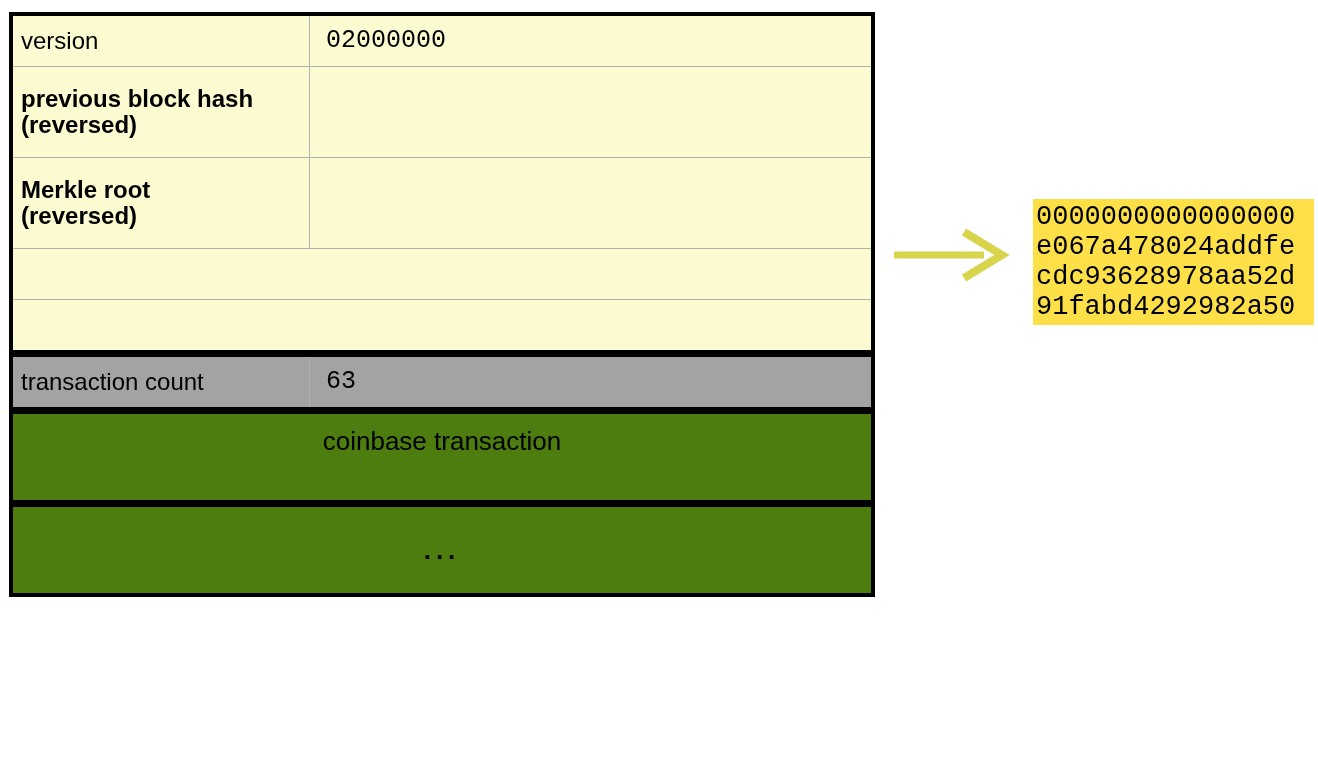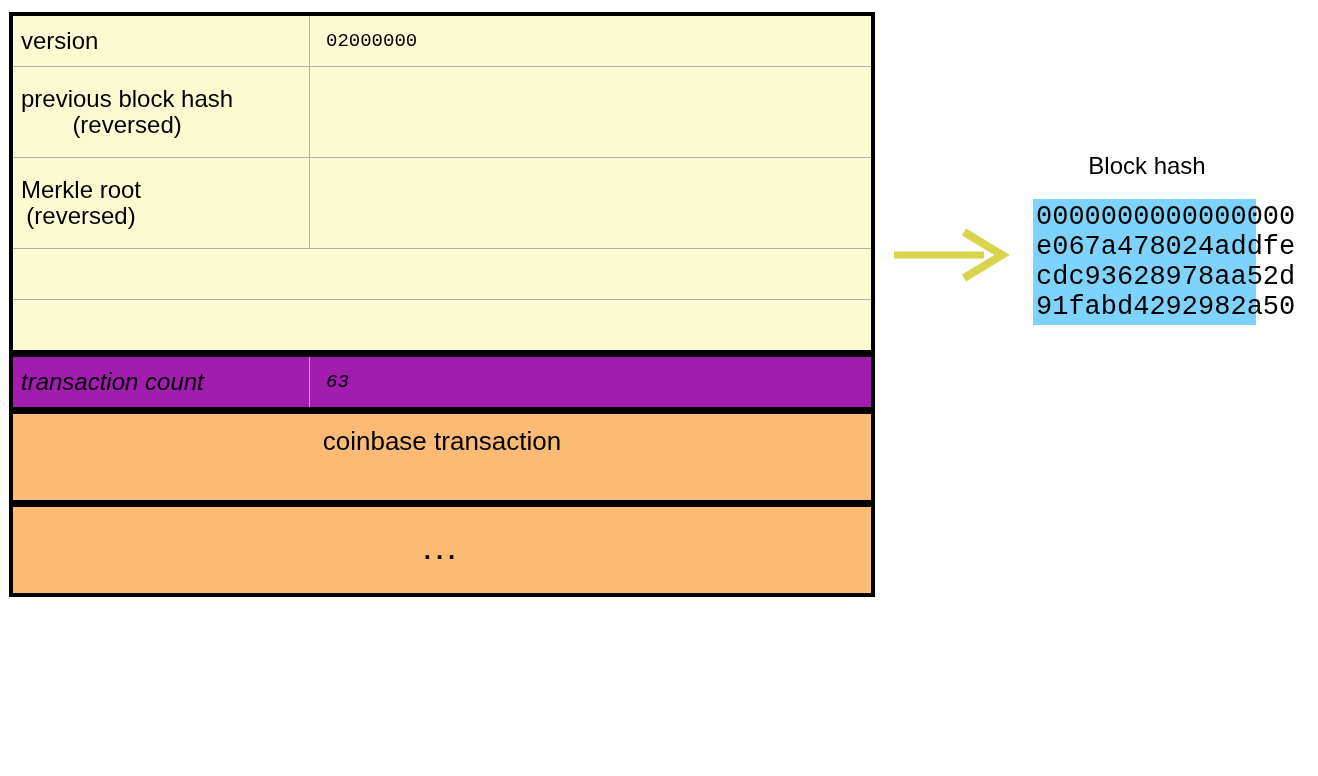--- a/index.html
+++ b/index.html
@@ -22,22 +22,22 @@
     position: absolute;
     left: 9px;
     top: 12px;
     width: 866px;
   }
   .section {
     border: 4px solid #000000;
     box-sizing: border-box;
   }
   .section + .section { margin-top: -1px; }
-  .section.header  { background: #fcfad0; text-align: center; }
-  .section.txcount { background: #a21caf; font-style: italic; }
+  .section.header  { background: #fcfad0; }
+  .section.txcount { background: #a3a3a3; }
 
   .row {
     display: flex;
     align-items: stretch;
   }
   .section.header .row + .row { border-top: 1px solid #b0b0b0; }
 
   .cell {
     display: flex;
     align-items: center;
@@ -48,29 +48,29 @@
     min-width: 297px;
     padding: 4px 4px 4px 8px;
     border-right: 1px solid #b0b0b0;
     font-size: 24px;
     line-height: 26px;
   }
   .cell.value {
     flex: 1;
     padding: 4px 4px 4px 16px;
     font-family: "Liberation Mono", monospace;
-    font-size: 19px;
+    font-size: 25px;
     line-height: 26px;
   }
   .cell span { white-space: pre-line; }
   .row.single { min-height: 50px; }
-  .row.tall   { min-height: 90px; }
+  .row.tall   { min-height: 90px; font-weight: bold; }
 
   .section.txblock {
-    background: #fdba74;
+    background: #4d7c0f;
     min-height: 94px;
     display: flex;
     justify-content: center;
     align-items: flex-start;
     padding-top: 12px;
     font-size: 26px;
   }
   .section.txblock.dots {
     align-items: center;
     padding-top: 0;
@@ -95,24 +95,24 @@
     left: 1033px;
     top: 152px;
     width: 228px;
     text-align: center;
     font-size: 24px;
   }
   .bh-box {
     position: absolute;
     left: 1033px;
     top: 199px;
-    width: 223px;
+    width: 281px;
     box-sizing: border-box;
     padding: 3px 0 3px 3px;
-    background: #7dd3fc;
+    background: #fde047;
     font-family: "Liberation Mono", monospace;
     font-size: 27px;
     line-height: 30px;
   }
   .bh-box span { white-space: pre-line; }
 </style>
 </head>
 <body>
 
 <div class="canvas">
@@ -164,21 +164,20 @@
       <span>...</span>
     </div>
 
   </div>
 
   <svg class="arrow" width="130" height="72" viewBox="0 0 130 72">
     <line x1="6" y1="36" x2="96" y2="36" stroke-width="7"></line>
     <polyline points="76,13 114,36 76,59" stroke-width="8"></polyline>
   </svg>
 
-  <div class="bh-title">Block hash</div>
   <div class="bh-box">
     <span>0000000000000000
 e067a478024addfe
 cdc93628978aa52d
 91fabd4292982a50</span>
   </div>
 
 </div>
 
 </body></html>

